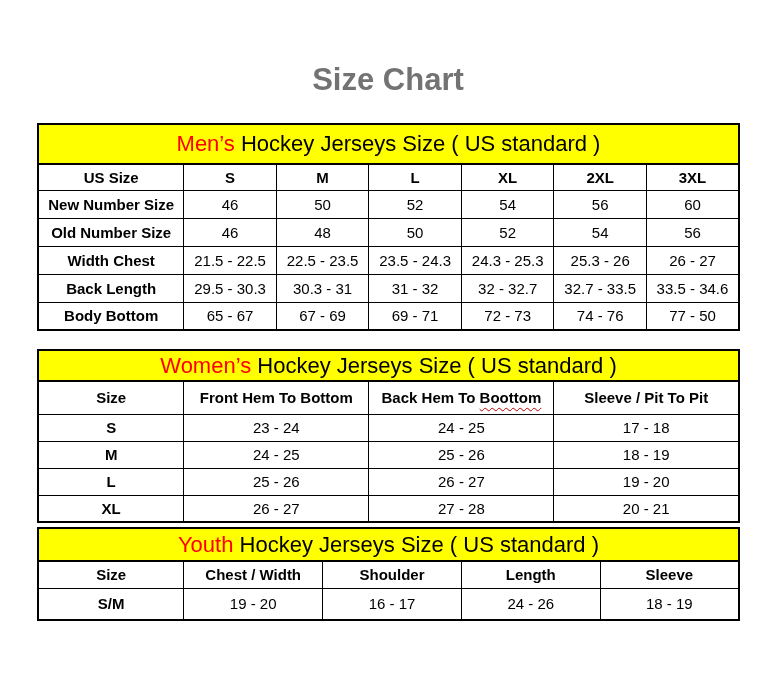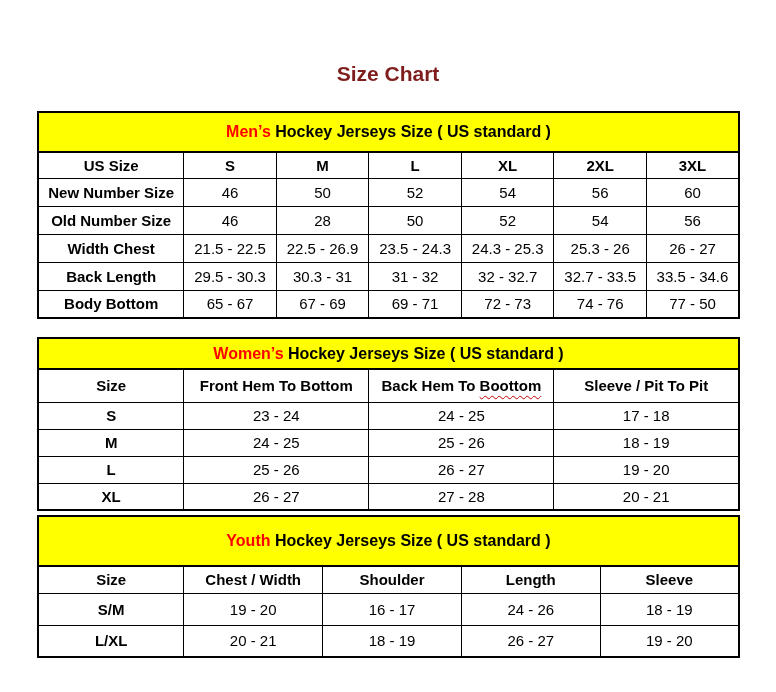--- a/index.html
+++ b/index.html
@@ -9,46 +9,46 @@
     height: 692px;
     background: #ffffff;
     overflow: hidden;
     font-family: "Liberation Sans", sans-serif;
     color: #000000;
   }
   .page-title {
     margin: 0;
     padding-top: 62px;
     text-align: center;
-    font-size: 21px;
+    font-size: 31px;
     font-weight: bold;
-    color: #7f1d1d;
+    color: #737373;
   }
   .tables-wrap {
     width: 703px;
     margin-left: 37px;
   }
   .section-men   { margin-top: 25px; }
   .section-women { margin-top: 18px; }
   .section-youth { margin-top: 4px; }
   .banner {
     box-sizing: border-box;
     border: 2px solid #000000;
     border-bottom: none;
     background: #FFFF00;
     display: flex;
     align-items: center;
     justify-content: center;
-    font-weight: bold;
-    font-size: 16px;
+    font-weight: normal;
+    font-size: 22px;
     white-space: pre;
   }
   .banner-men   { height: 40px; }
   .banner-women { height: 31px; }
-  .banner-youth { height: 50px; }
+  .banner-youth { height: 33px; }
   .red { color: #FF0000; }
   table.sheet {
     border-collapse: collapse;
     table-layout: fixed;
     width: 703px;
     background: #ffffff;
     padding-left: 48px;
   }
   table.sheet th, table.sheet td {
     border: 1.5px solid #000000;
@@ -115,30 +115,30 @@
             <td>46</td>
             <td>50</td>
             <td>52</td>
             <td>54</td>
             <td>56</td>
             <td>60</td>
           </tr>
           <tr>
             <td class="lbl">Old Number Size</td>
             <td>46</td>
-            <td>28</td>
+            <td>48</td>
             <td>50</td>
             <td>52</td>
             <td>54</td>
             <td>56</td>
           </tr>
           <tr>
             <td class="lbl">Width Chest</td>
             <td>21.5 - 22.5</td>
-            <td>22.5 - 26.9</td>
+            <td>22.5 - 23.5</td>
             <td>23.5 - 24.3</td>
             <td>24.3 - 25.3</td>
             <td>25.3 - 26</td>
             <td>26 - 27</td>
           </tr>
           <tr>
             <td class="lbl">Back Length</td>
             <td>29.5 - 30.3</td>
             <td>30.3 - 31</td>
             <td>31 - 32</td>
@@ -229,25 +229,18 @@
           </tr>
         </thead>
         <tbody class="youth-b">
           <tr>
             <td class="lbl-bold">S/M</td>
             <td>19 - 20</td>
             <td>16 - 17</td>
             <td>24 - 26</td>
             <td>18 - 19</td>
           </tr>
-          <tr>
-            <td class="lbl-bold">L/XL</td>
-            <td>20 - 21</td>
-            <td>18 - 19</td>
-            <td>26 - 27</td>
-            <td>19 - 20</td>
-          </tr>
         </tbody>
       </table>
     </section>
 
   </div>
 </div>
 
 </body></html>

